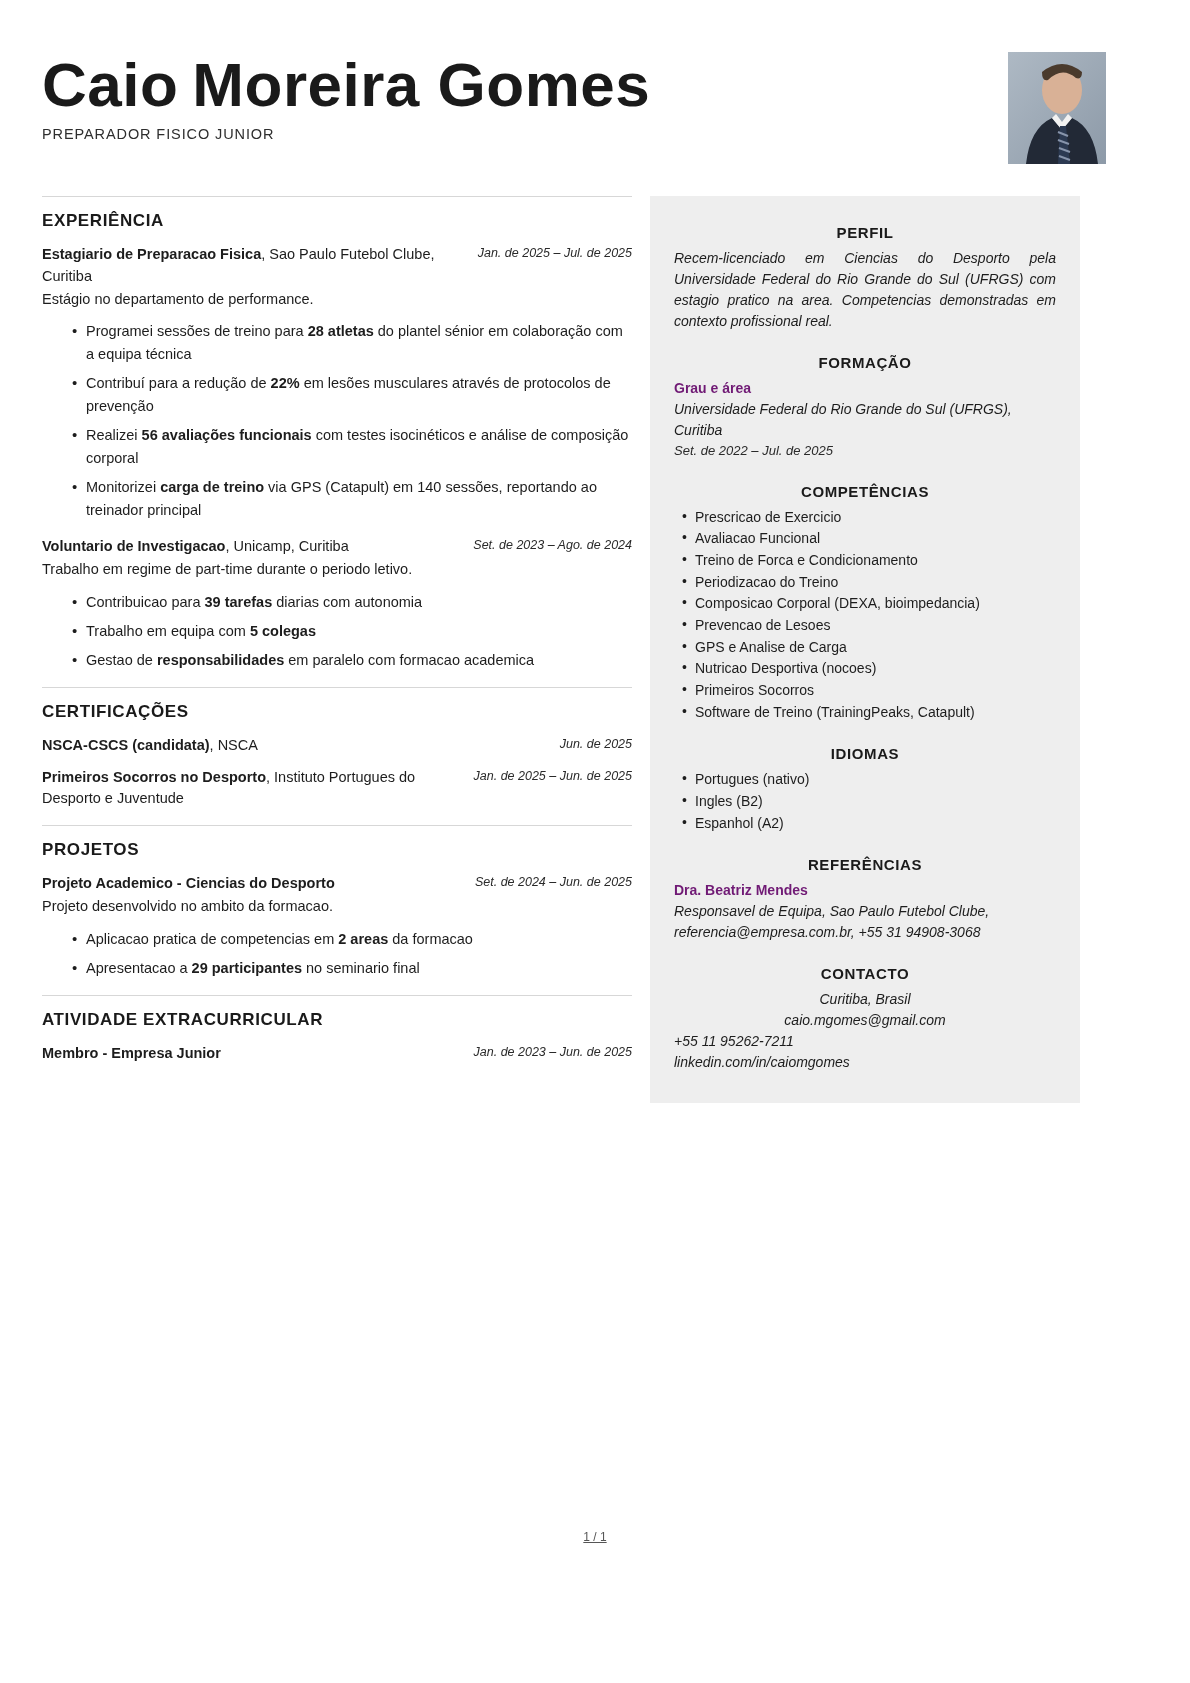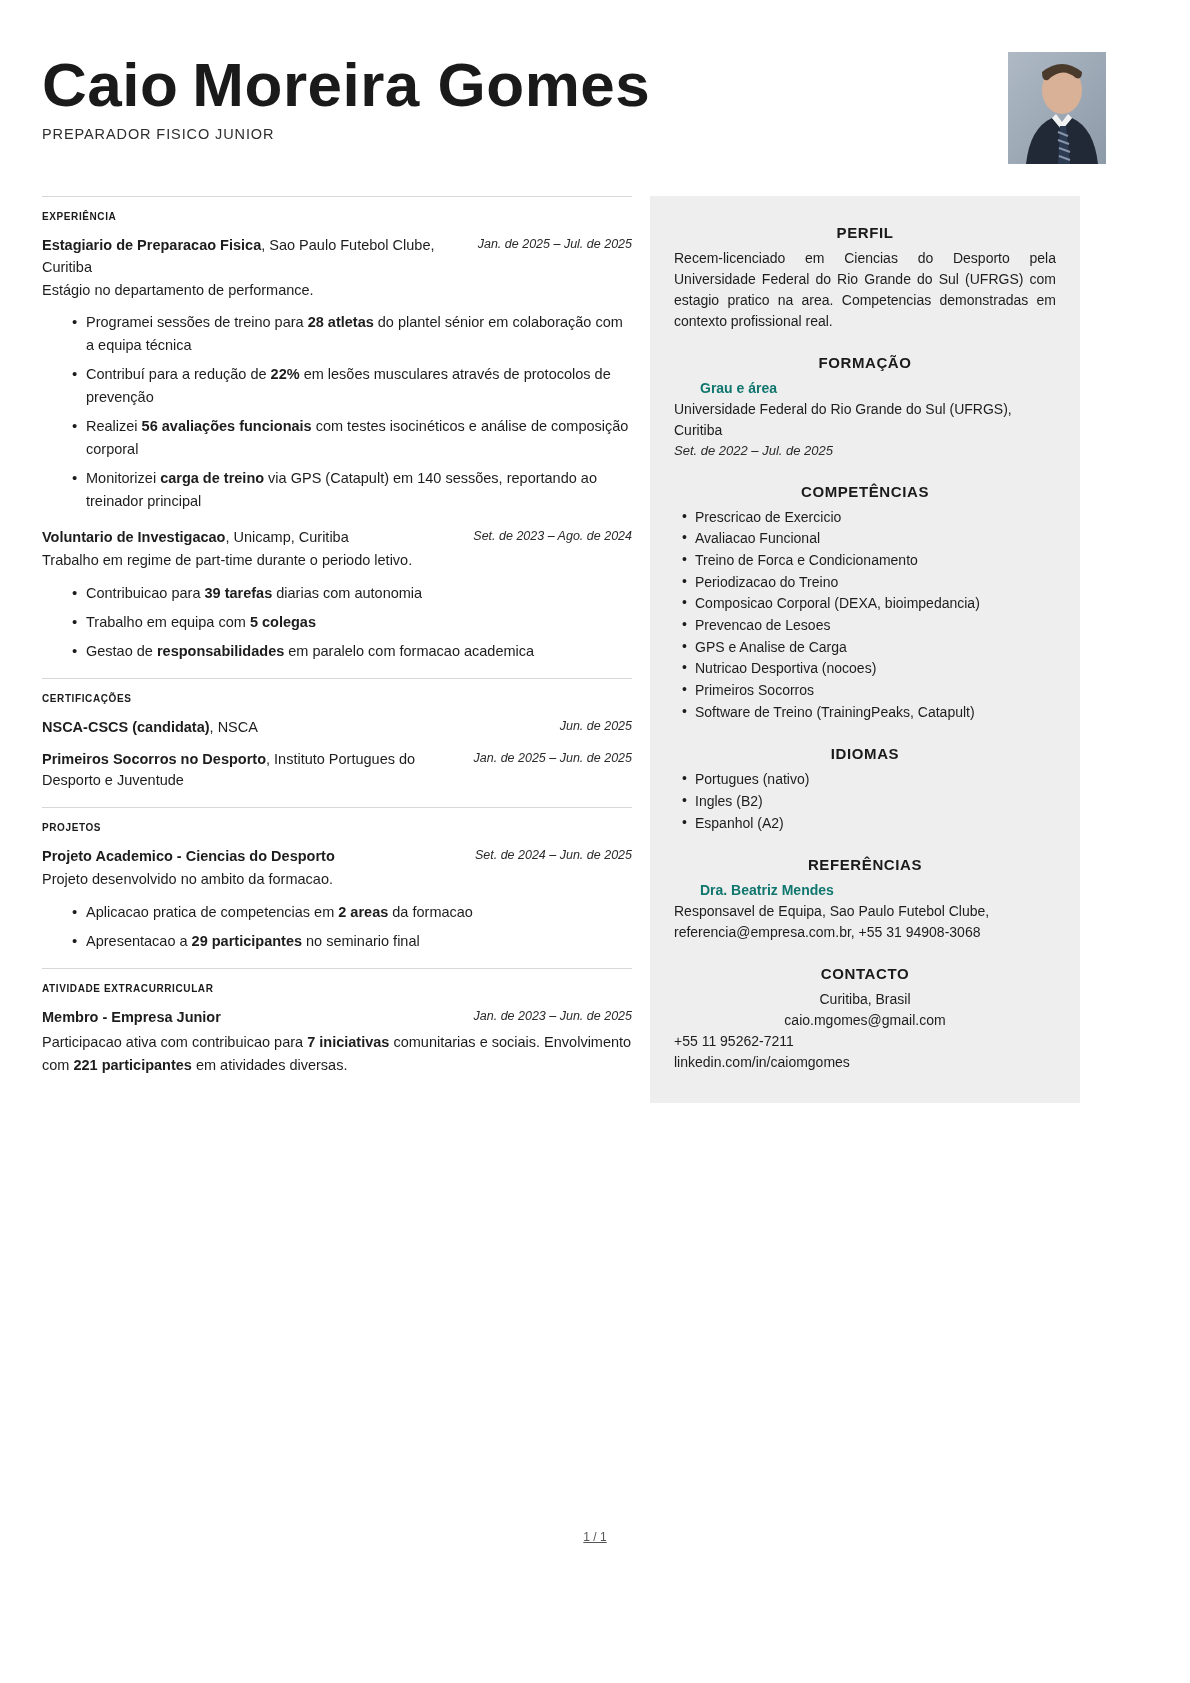--- a/index.html
+++ b/index.html
@@ -77,21 +77,21 @@
     box-sizing: border-box;
   }
 
   
   .section { margin-bottom: 4px; }
   .rule {
     border-top: 1px solid #d7d7d7;
     margin: 0 0 14px 0;
   }
   .sec-title {
-    font-size: 10px;
+    font-size: 17px;
     font-weight: 700;
     letter-spacing: 0.6px;
     color: #1a1a1a;
     margin-bottom: 13px;
   }
   .entry { margin-bottom: 15px; }
   .entry-row {
     display: flex;
     align-items: flex-start;
     justify-content: space-between;
@@ -158,27 +158,27 @@
     letter-spacing: 0.6px;
     color: #1a1a1a;
     margin-bottom: 7px;
     text-align: center;
   }
   .r-text {
     font-size: 14px;
     line-height: 1.5;
     color: #1d1d1d;
     text-align: justify;
+    font-style: italic;
   }
   .r-strong {
     font-size: 14px;
     font-weight: 700;
-    color: #0f766e;
+    color: #701a75;
     line-height: 1.5;
-    margin-left: 26px;
   }
   .r-date {
     font-size: 13px;
     font-style: italic;
     color: #2a2a2a;
     line-height: 1.5;
   }
   ul.r-list {
     list-style: none;
     margin: 0;
@@ -329,21 +329,20 @@
       <div class="rule"></div>
       <div class="sec-title">ATIVIDADE EXTRACURRICULAR</div>
 
       <div class="entry">
         <div class="entry-row">
           <div class="entry-head">
             <b>Membro - Empresa Junior</b>
           </div>
           <div class="entry-date">Jan. de 2023 – Jun. de 2025</div>
         </div>
-        <div class="para"><span>Participacao ativa com contribuicao para </span><b>7 iniciativas</b><span> comunitarias e sociais. Envolvimento com </span><b>221 participantes</b><span> em atividades diversas.</span></div>
       </div>
     </div>
 
   </div>
 
   <div class="right-col">
 
     <div class="r-sec">
       <div class="r-title">PERFIL</div>
       <div class="r-text">Recem-licenciado em Ciencias do Desporto pela Universidade Federal do Rio Grande do Sul (UFRGS) com estagio pratico na area. Competencias demonstradas em contexto profissional real.</div>

